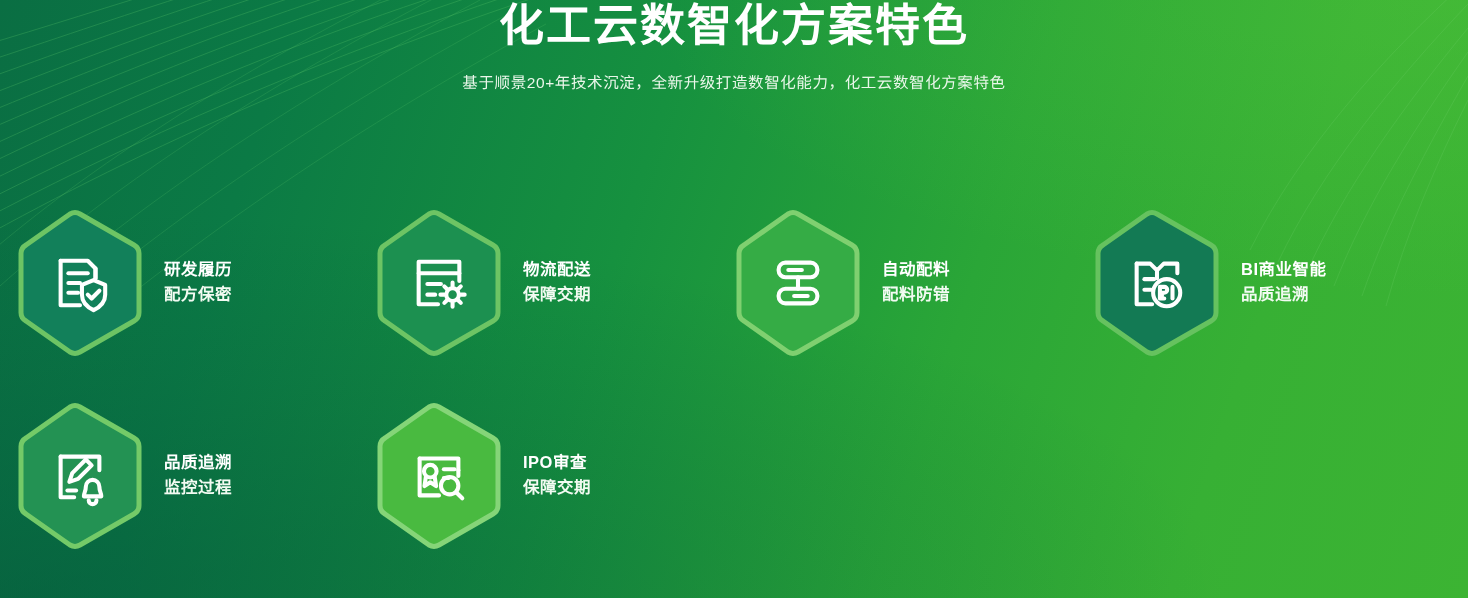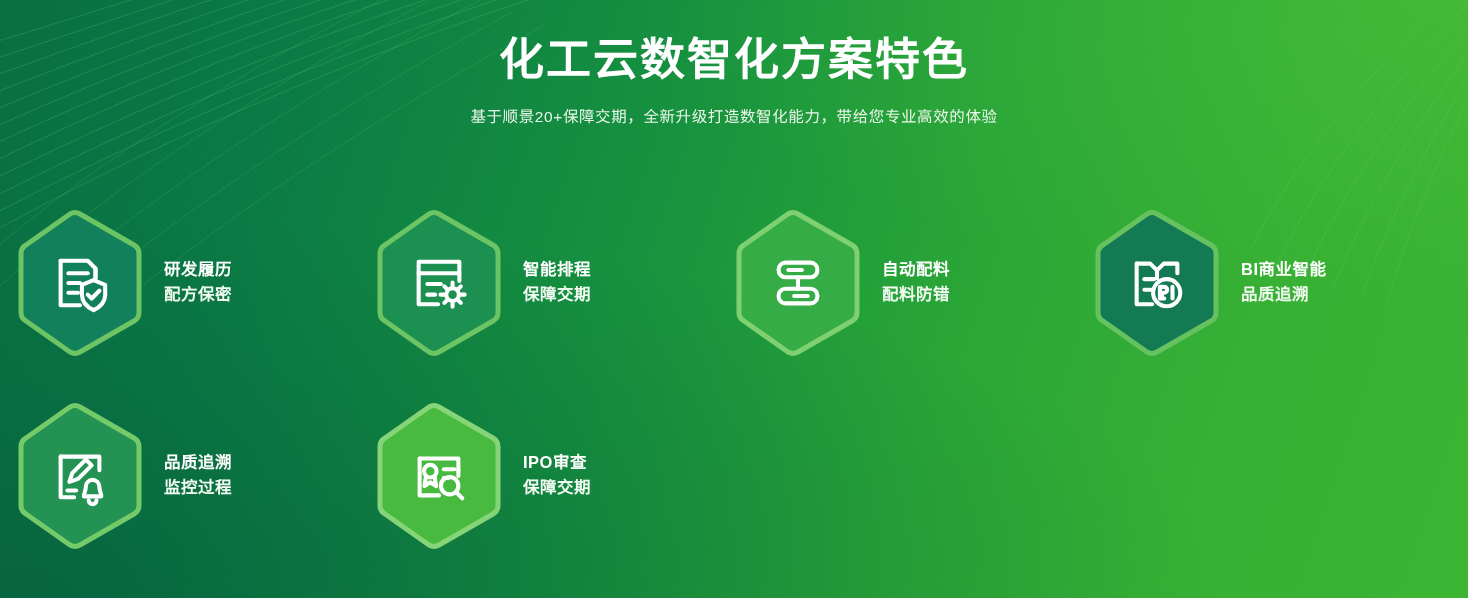--- a/index.html
+++ b/index.html
@@ -57,21 +57,20 @@
   
   .header {
     position: absolute;
     top: 0;
     left: 0;
     width: 100%;
     text-align: center;
   }
   .page-title {
     margin: 0;
-    padding-top: 34px;
     font-size: 45px;
     line-height: 1.15;
     font-weight: 700;
     letter-spacing: 2px;
     color: #ffffff;
   }
   .page-subtitle {
     margin: 0;
     padding-top: 20px;
     font-size: 15.5px;
@@ -183,21 +182,21 @@
       <path d="M1468 52 C 1416 126, 1366 204, 1334 286"></path>
       <path d="M1468 76 C 1428 146, 1388 220, 1362 296"></path>
       <path d="M1468 100 C 1436 164, 1406 234, 1386 306"></path>
     </g>
   </svg>
 
   <div id="content">
 
     <div class="header">
       <h1 class="page-title">化工云数智化方案特色</h1>
-      <p class="page-subtitle">基于顺景20+保障交期，全新升级打造数智化能力，带给您专业高效的体验</p>
+      <p class="page-subtitle">基于顺景20+年技术沉淀，全新升级打造数智化能力，化工云数智化方案特色</p>
     </div>
 
     <div class="features">
 
       <div class="feature">
         <div class="hex-wrap">
           <svg class="hex-svg" viewBox="0 0 128 146">
             <path d="M64 4 L118 35 A10 10 0 0 1 123 44 L123 102 A10 10 0 0 1 118 111 L64 142 A10 10 0 0 1 54 142 L10 111 A10 10 0 0 1 5 102 L5 44 A10 10 0 0 1 10 35 L54 4 A10 10 0 0 1 64 4 Z" fill="#12805a" stroke="#6dc464" stroke-width="5" stroke-linejoin="round"></path>
           </svg>
           <span class="hex-icon">
@@ -230,21 +229,21 @@
               <path d="M11 22 v32 h20"></path>
               <path d="M53 22 v8"></path>
               <path d="M20 33 h14"></path>
               <path d="M20 44 h8"></path>
               <circle cx="46" cy="44" r="6.5"></circle>
               <path d="M46 31.5 v4 M46 52.5 v4 M33.5 44 h4 M54.5 44 h4 M37.5 35.5 l3 3 M51.5 49.5 l3 3 M54.5 35.5 l-3 3 M40.5 49.5 l-3 3"></path>
             </svg>
           </span>
         </div>
         <div class="feature-label">
-          <span class="feature-line">智能排程</span>
+          <span class="feature-line">物流配送</span>
           <span class="feature-line secondary">保障交期</span>
         </div>
       </div>
 
       <div class="feature">
         <div class="hex-wrap">
           <svg class="hex-svg" viewBox="0 0 128 146">
             <path d="M64 4 L118 35 A10 10 0 0 1 123 44 L123 102 A10 10 0 0 1 118 111 L64 142 A10 10 0 0 1 54 142 L10 111 A10 10 0 0 1 5 102 L5 44 A10 10 0 0 1 10 35 L54 4 A10 10 0 0 1 64 4 Z" fill="#35ac45" stroke="#7fd070" stroke-width="5" stroke-linejoin="round"></path>
           </svg>
           <span class="hex-icon">

